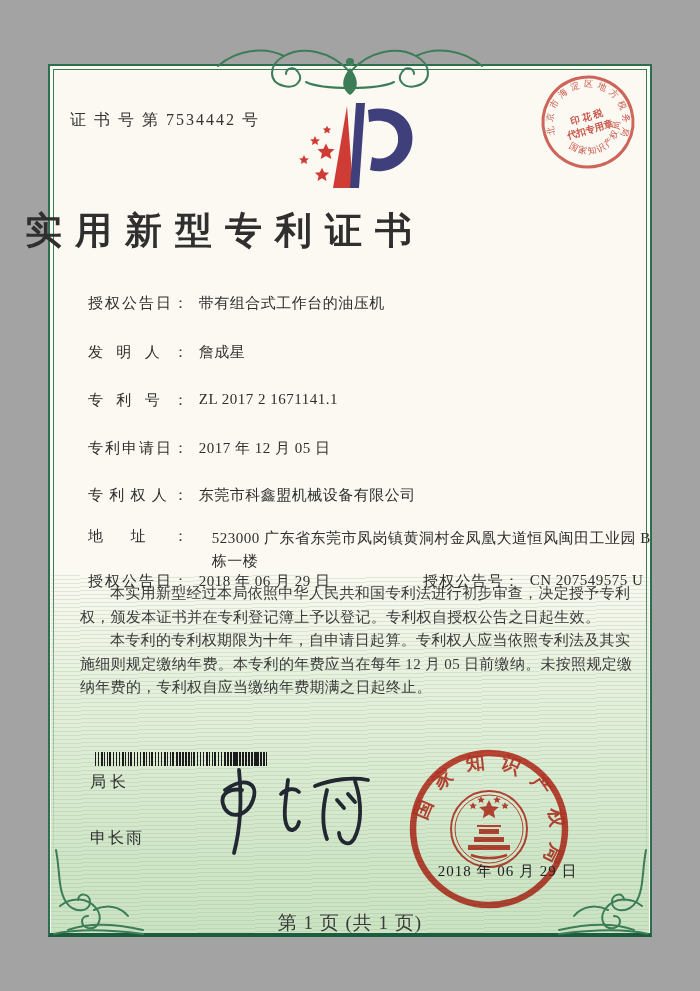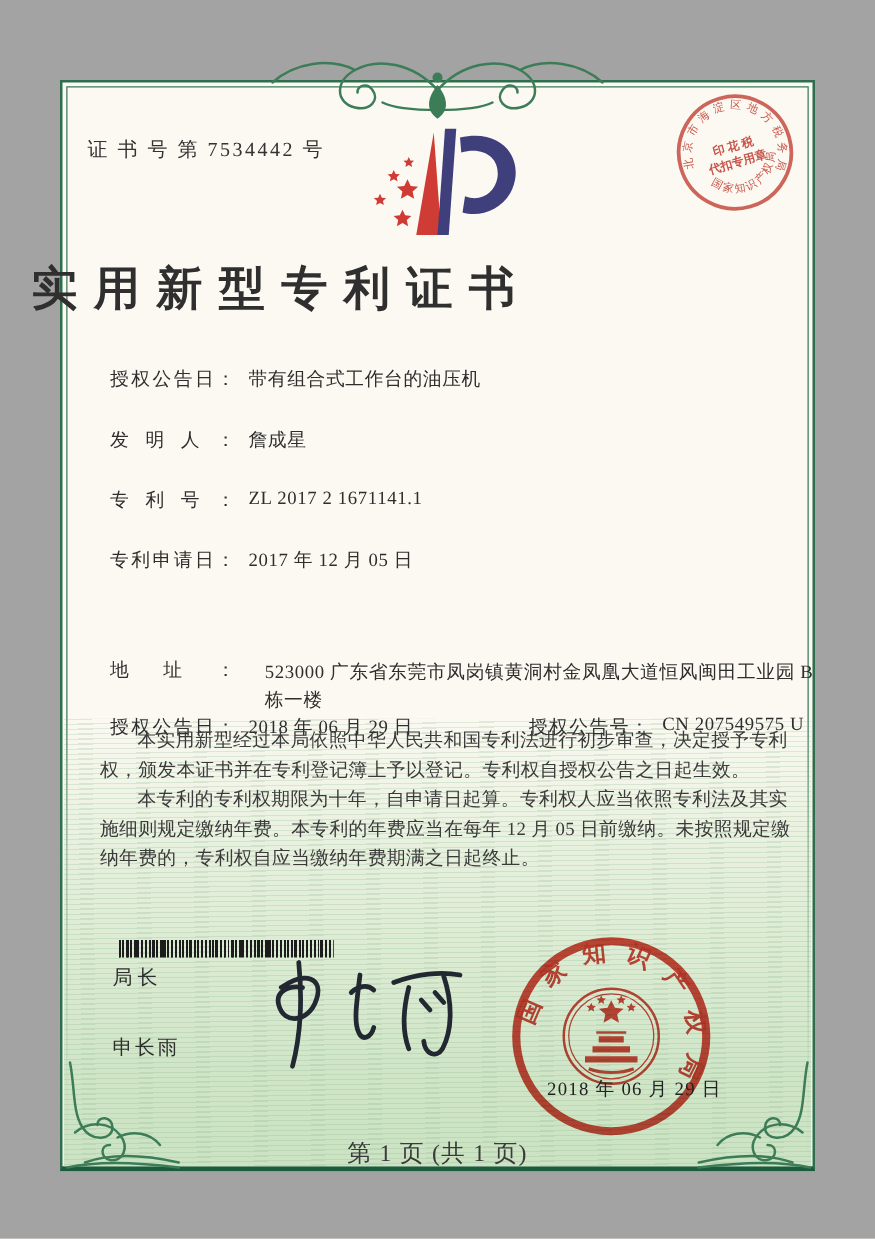--- a/index.html
+++ b/index.html
@@ -146,20 +146,24 @@
     <span class="flabel">发明人：</span>
     <span class="fvalue">詹成星</span>
   </div>
   <div class="frow" style="top:391px;">
     <span class="flabel">专利号：</span>
     <span class="fvalue">ZL 2017 2 1671141.1</span>
   </div>
   <div class="frow" style="top:439px;">
     <span class="flabel">专利申请日：</span>
     <span class="fvalue">2017 年 12 月 05 日</span>
+  </div>
+  <div class="frow" style="top:486px;">
+    <span class="flabel">专利权人：</span>
+    <span class="fvalue">东莞市科鑫盟机械设备有限公司</span>
   </div>
   <div class="frow" style="top:527px;">
     <span class="flabel">地址：</span>
     <span class="fvalue wide">523000 广东省东莞市凤岗镇黄洞村金凤凰大道恒风闽田工业园 B 栋一楼</span>
   </div>
   <div class="frow" style="top:572px;">
     <span class="flabel">授权公告日：</span>
     <span class="fvalue">2018 年 06 月 29 日</span>
   </div>
   <div class="frow right" style="top:572px;">

